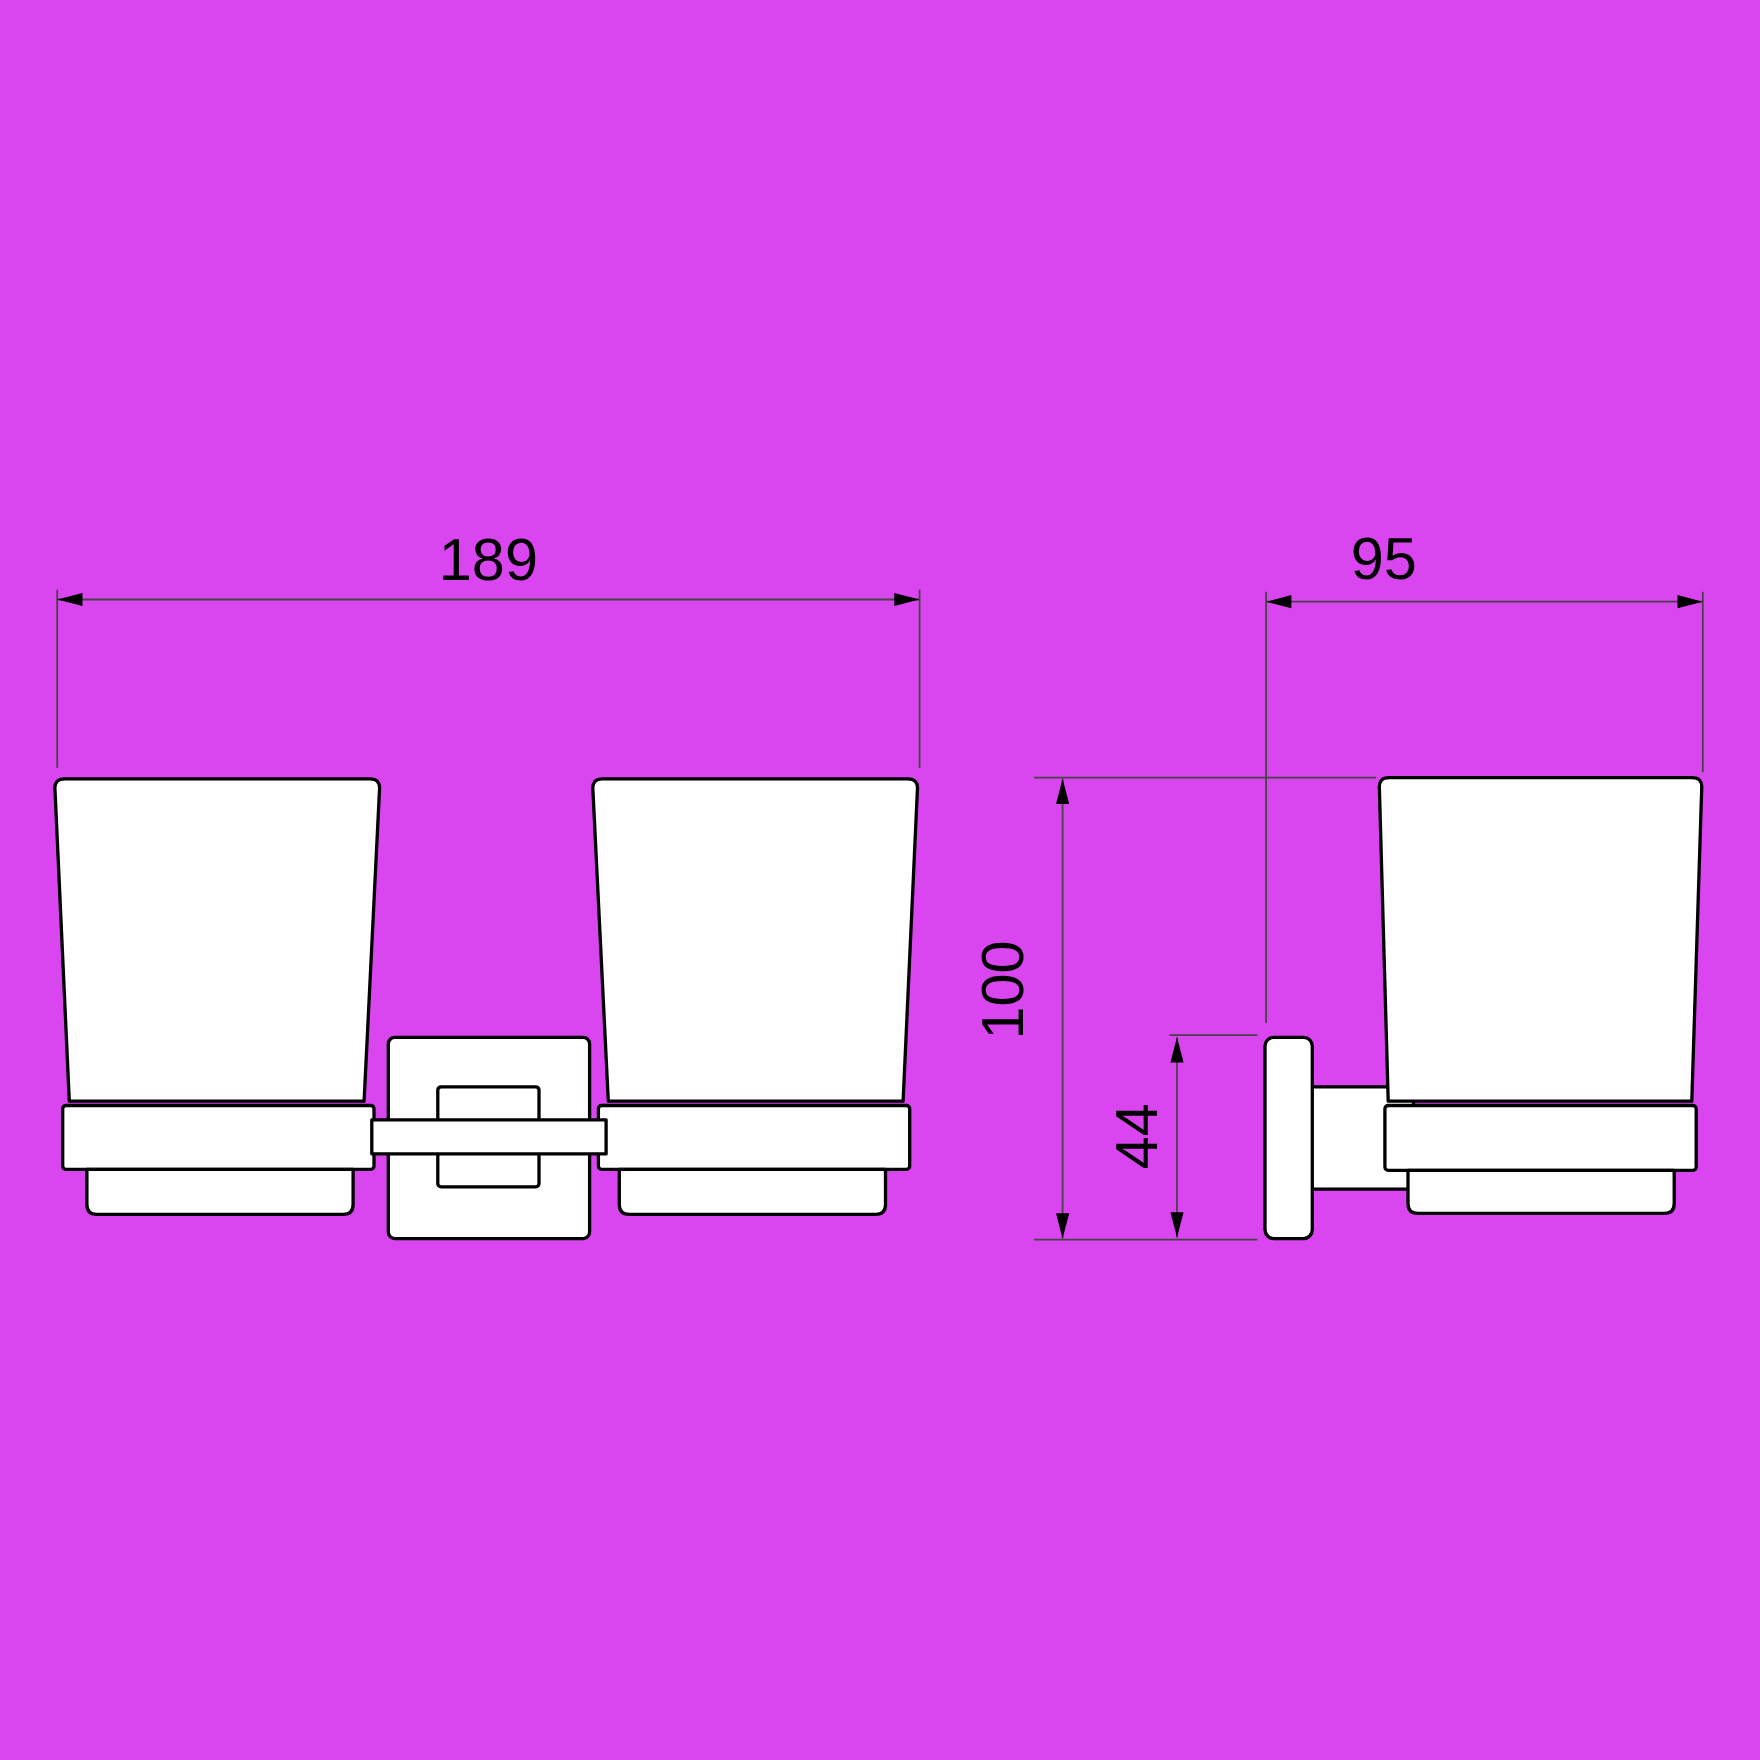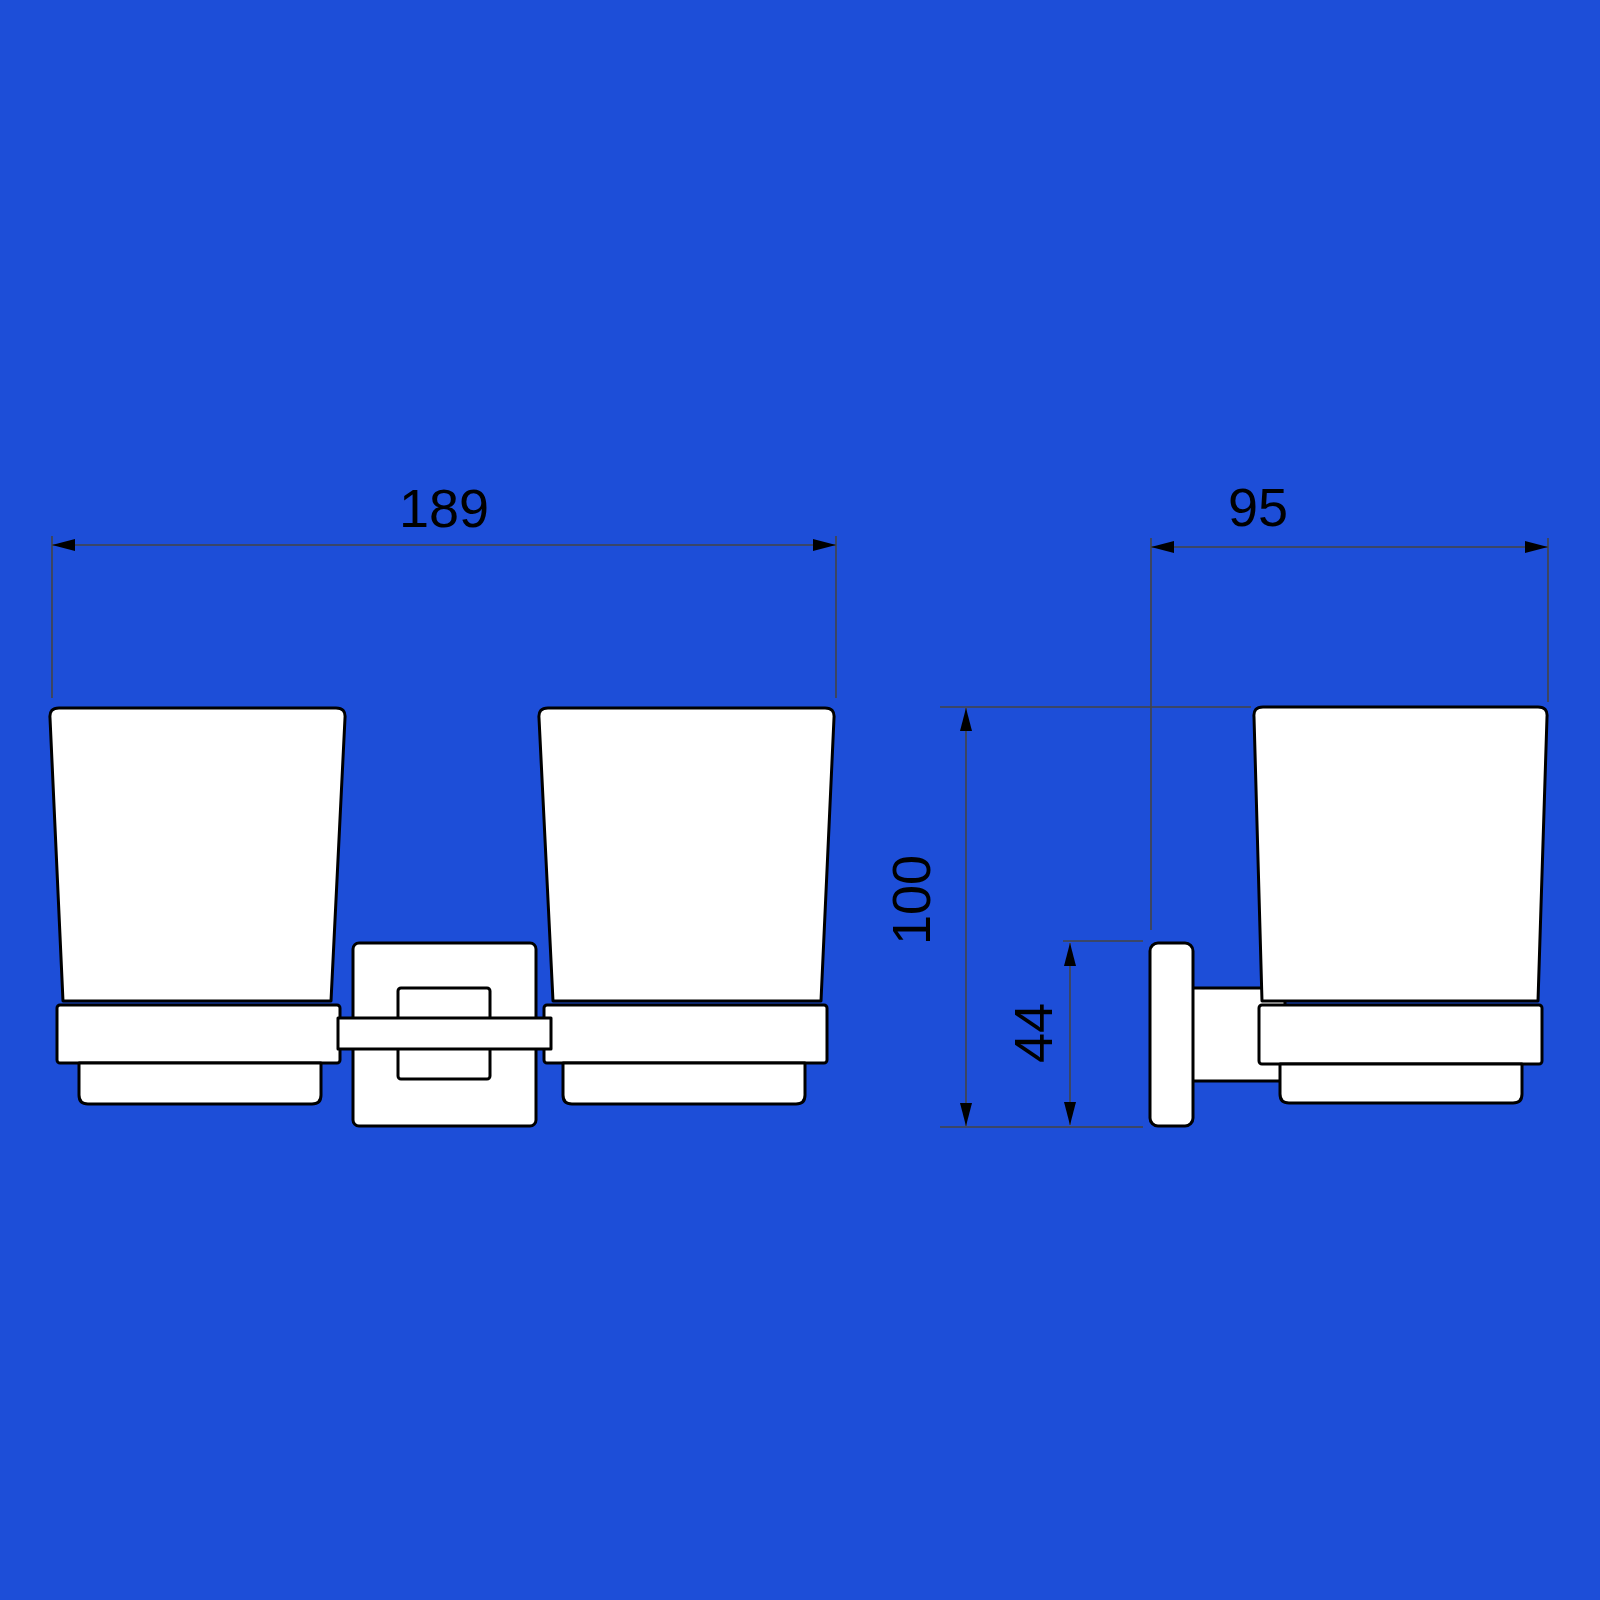--- a/index.html
+++ b/index.html
@@ -3,21 +3,21 @@
 <meta charset="utf-8">
 <style>
   html, body {
     margin: 0;
     padding: 0;
     background: #ffffff;
   }
   .stage {
     width: 1600px;
     height: 1600px;
-    background: #1d4ed8;
+    background: #d946ef;
     position: relative;
   }
   svg { display: block; }
   .obj {
     fill: #ffffff;
     stroke: #000000;
     stroke-width: 3;
     stroke-linejoin: round;
   }
   .dim {

